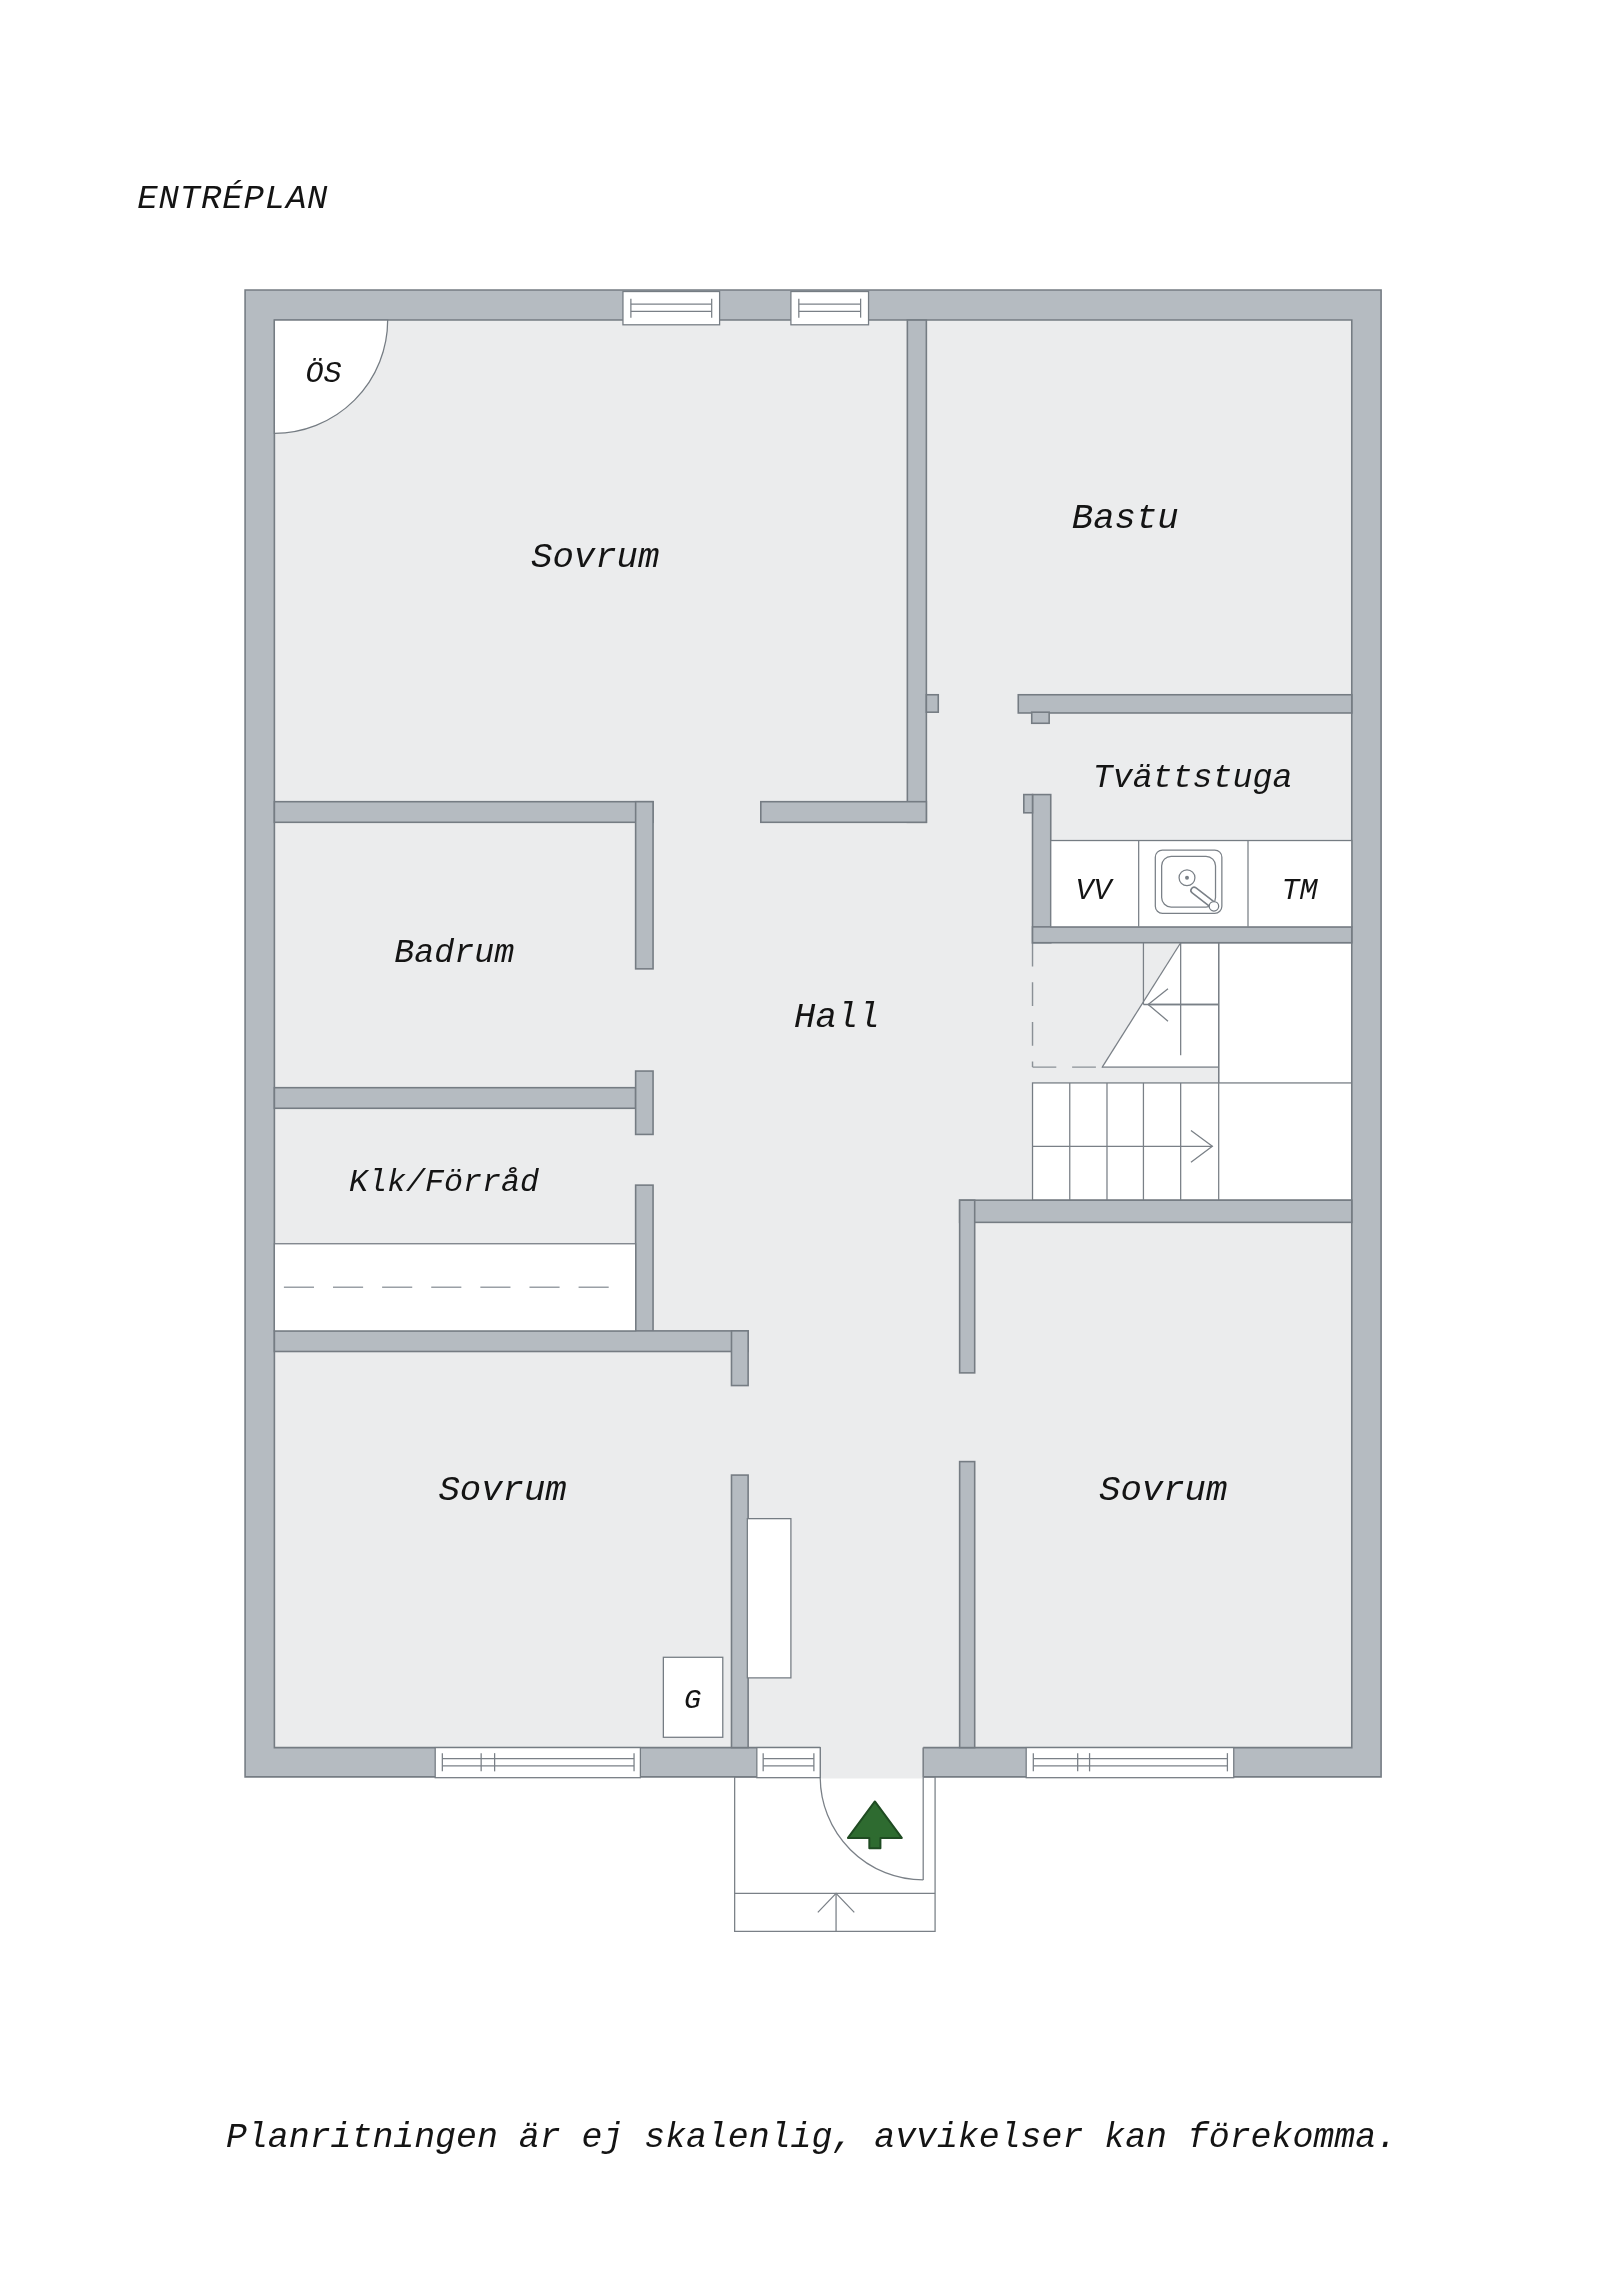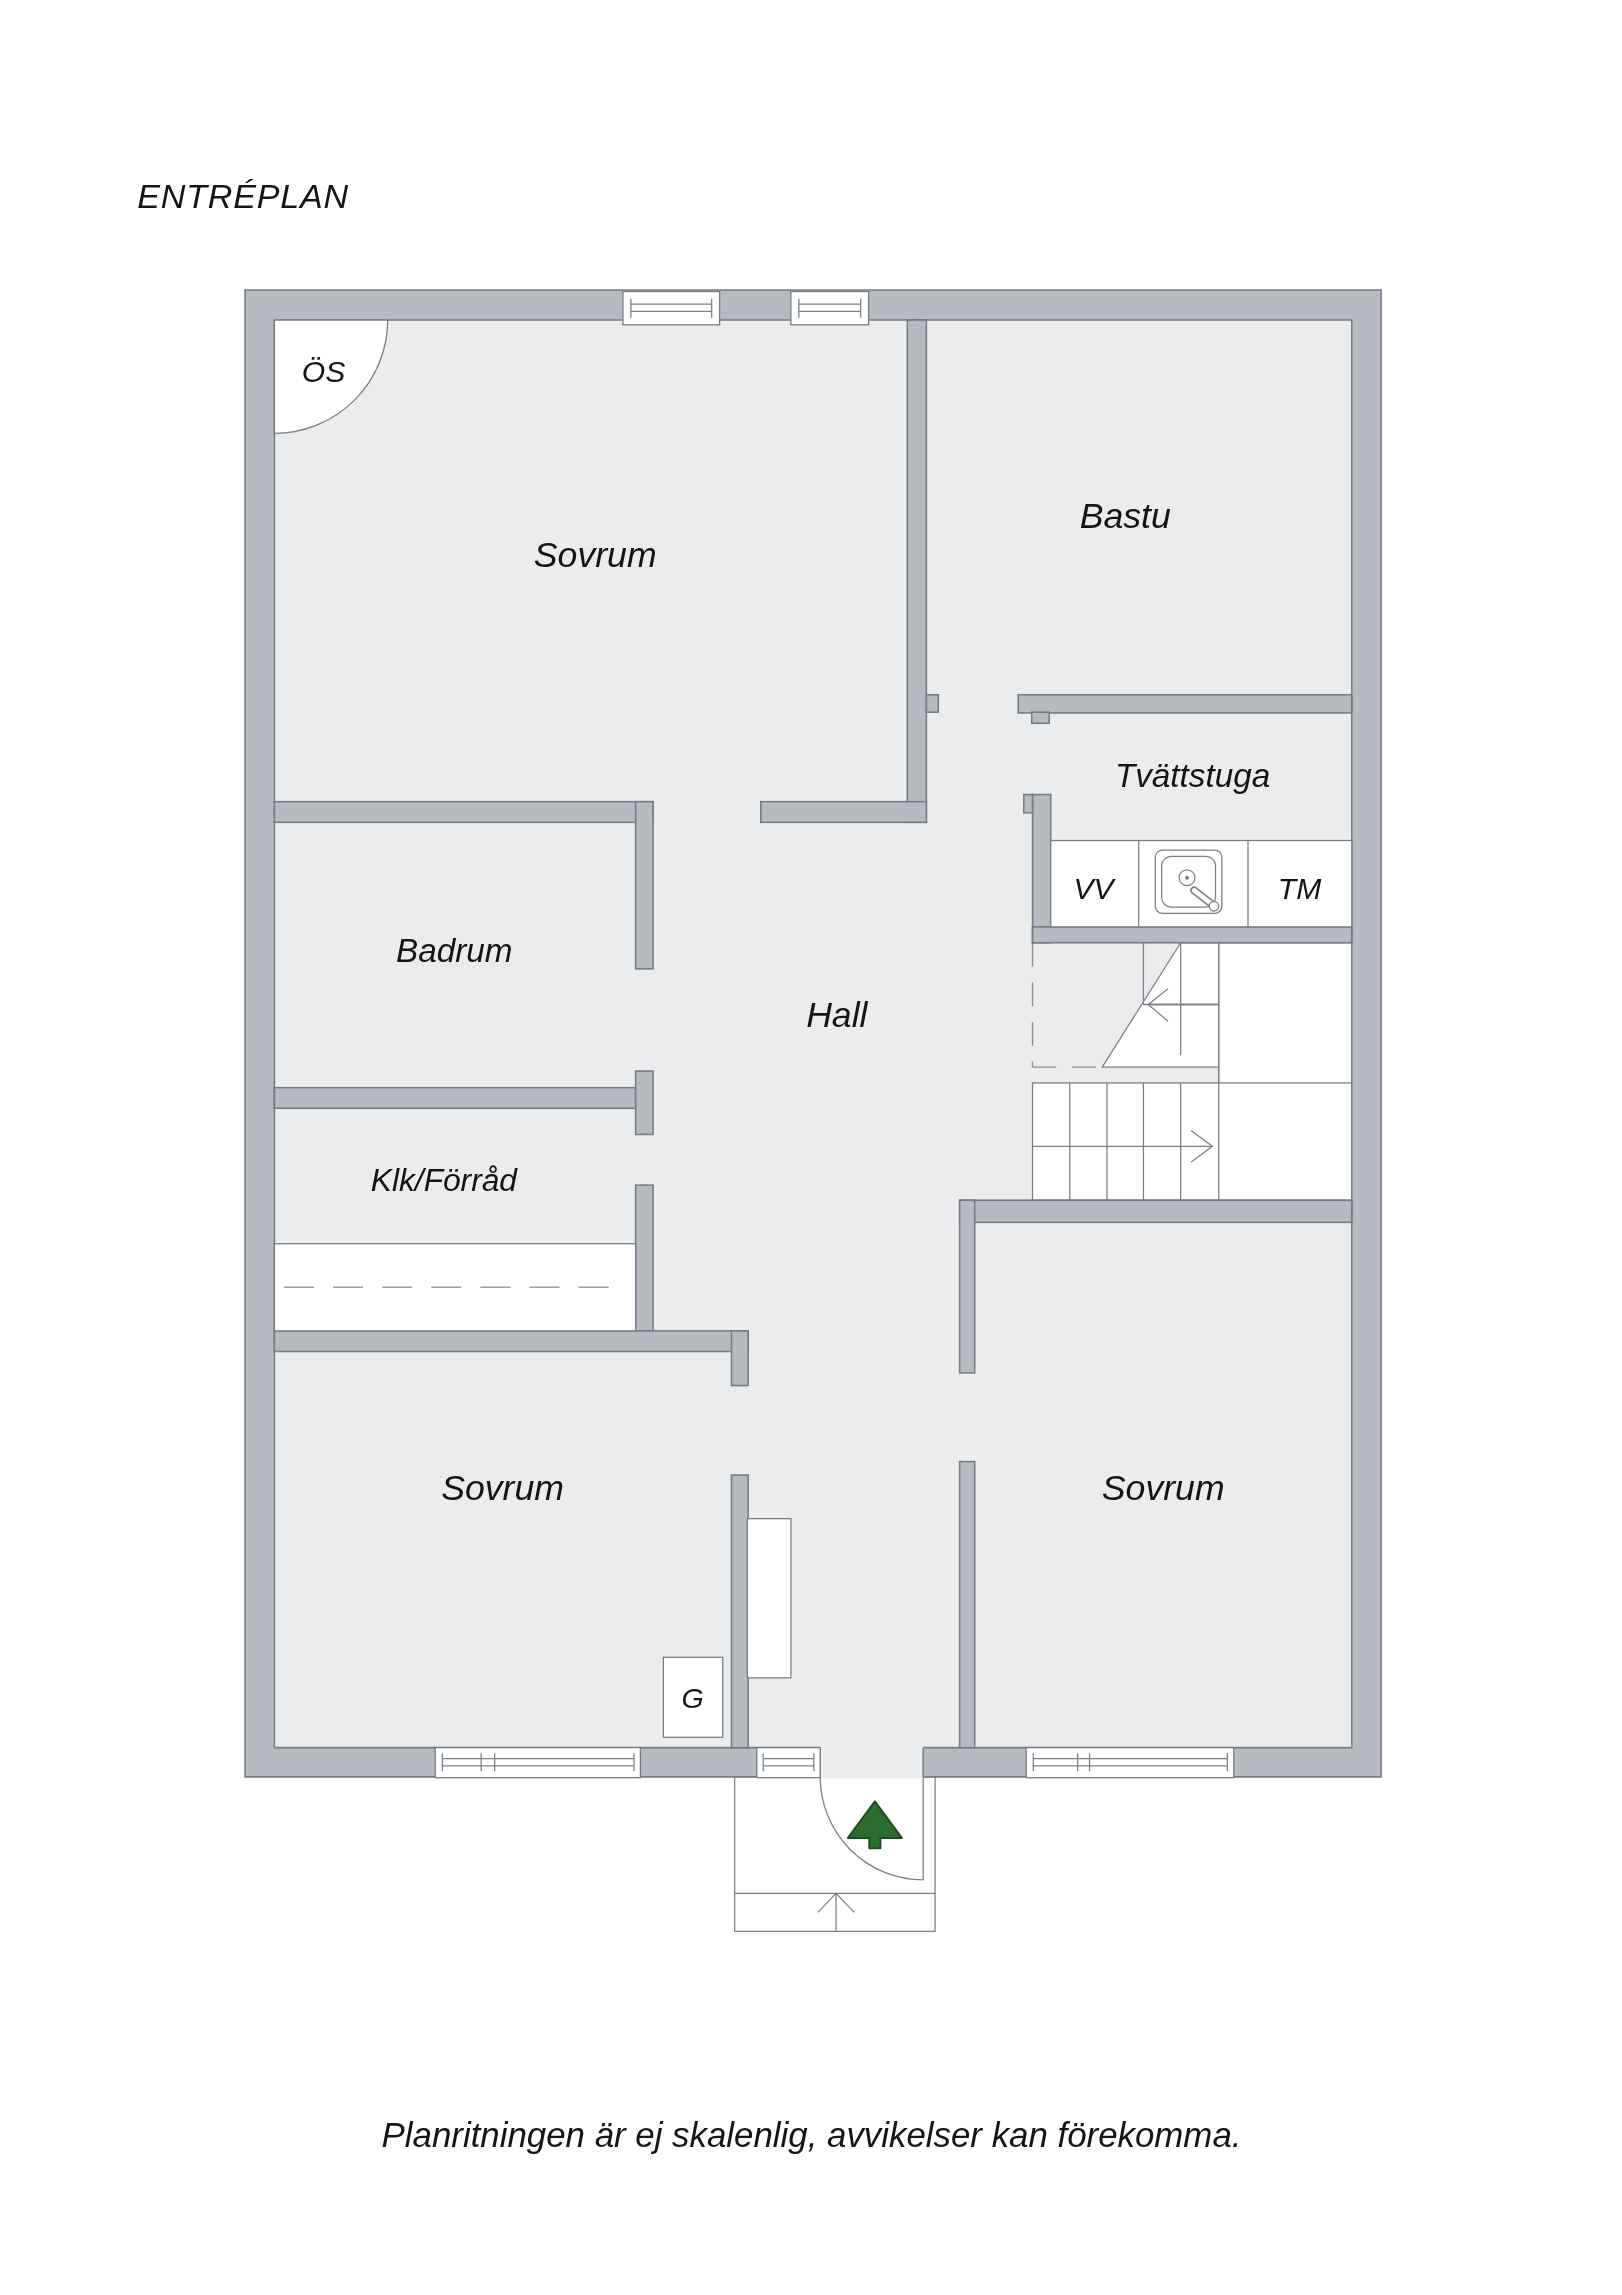--- a/index.html
+++ b/index.html
@@ -1,20 +1,20 @@
 <!DOCTYPE html>
 <html style="font-size:12.7px"><head>
 <meta charset="utf-8">
 <style>
   html,body{margin:0;padding:0;background:#ffffff;}
   .page{
     position:relative;
     width:1623px;height:2295px;
     background:#ffffff;
-    font-family:Liberation Sans, sans-serif;
+    font-family:Liberation Mono, monospace;
     overflow:hidden;
   }
   svg{position:absolute;left:0;top:0;}
   
   .wall{fill:#b5bbc1;stroke:#757c83;stroke-width:2;}
   .floorpatch{fill:#ebeced;stroke:none;}
   .white{fill:#ffffff;stroke:#757c83;stroke-width:1.6;}
   .whitenb{fill:#ffffff;stroke:none;}
   .thin{fill:none;stroke:#7a8087;stroke-width:1.6;}
   .thin2{fill:none;stroke:#7a8087;stroke-width:2;}

